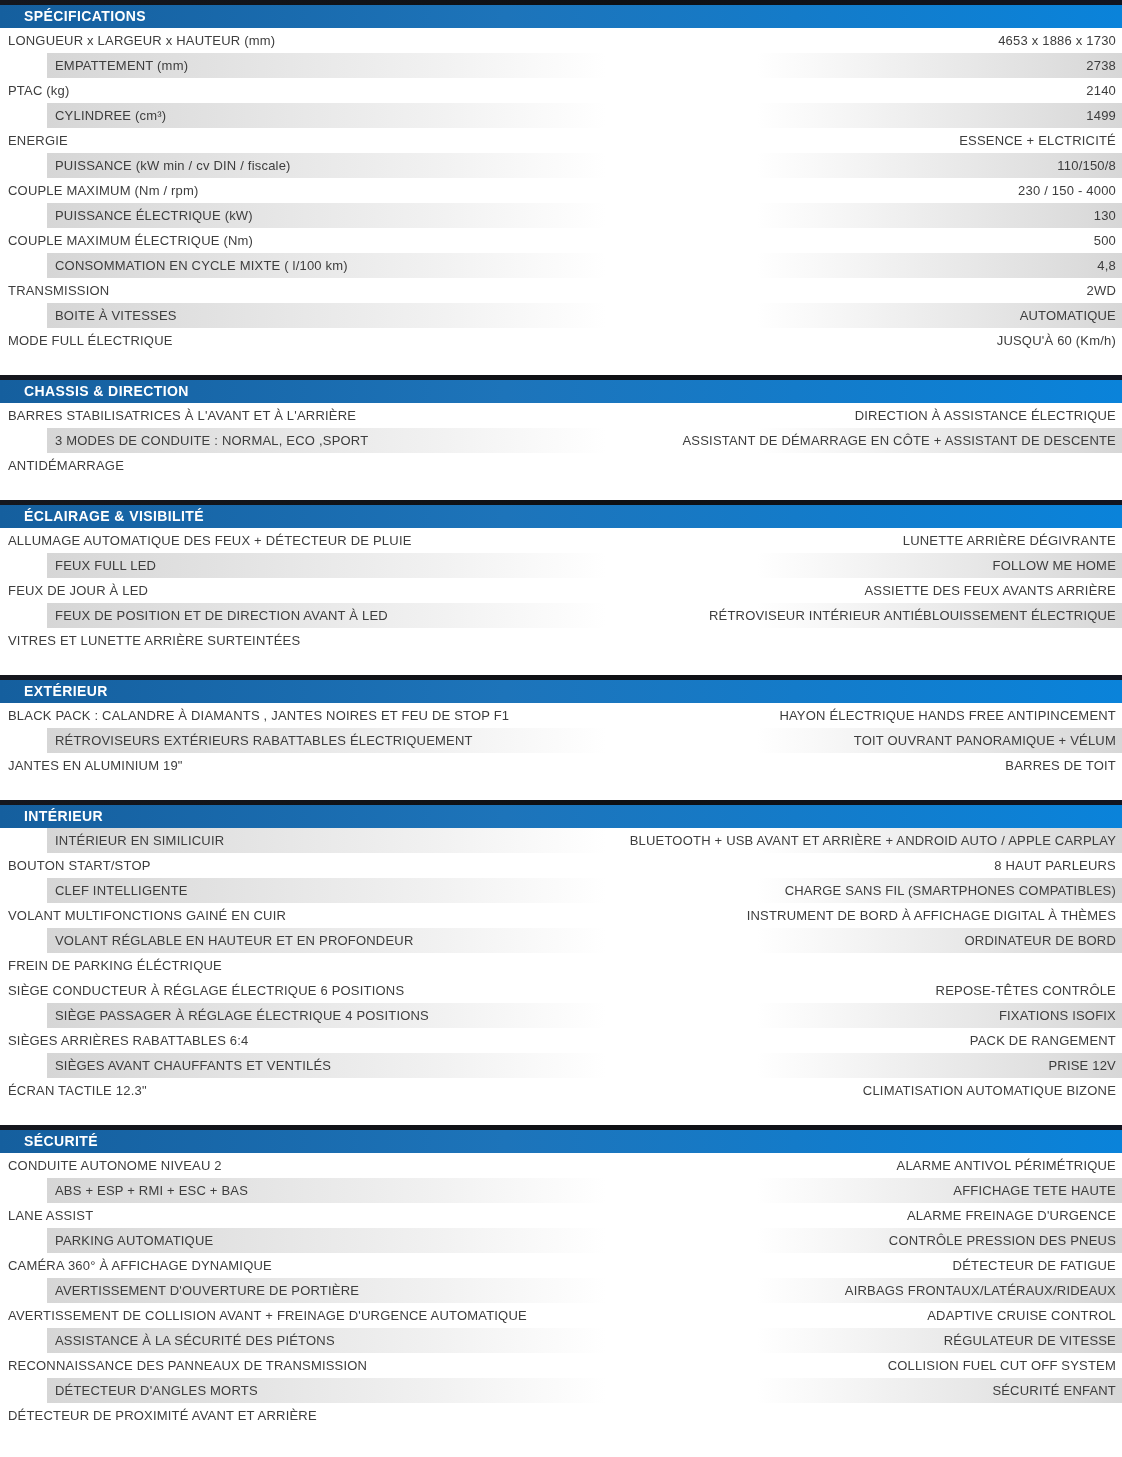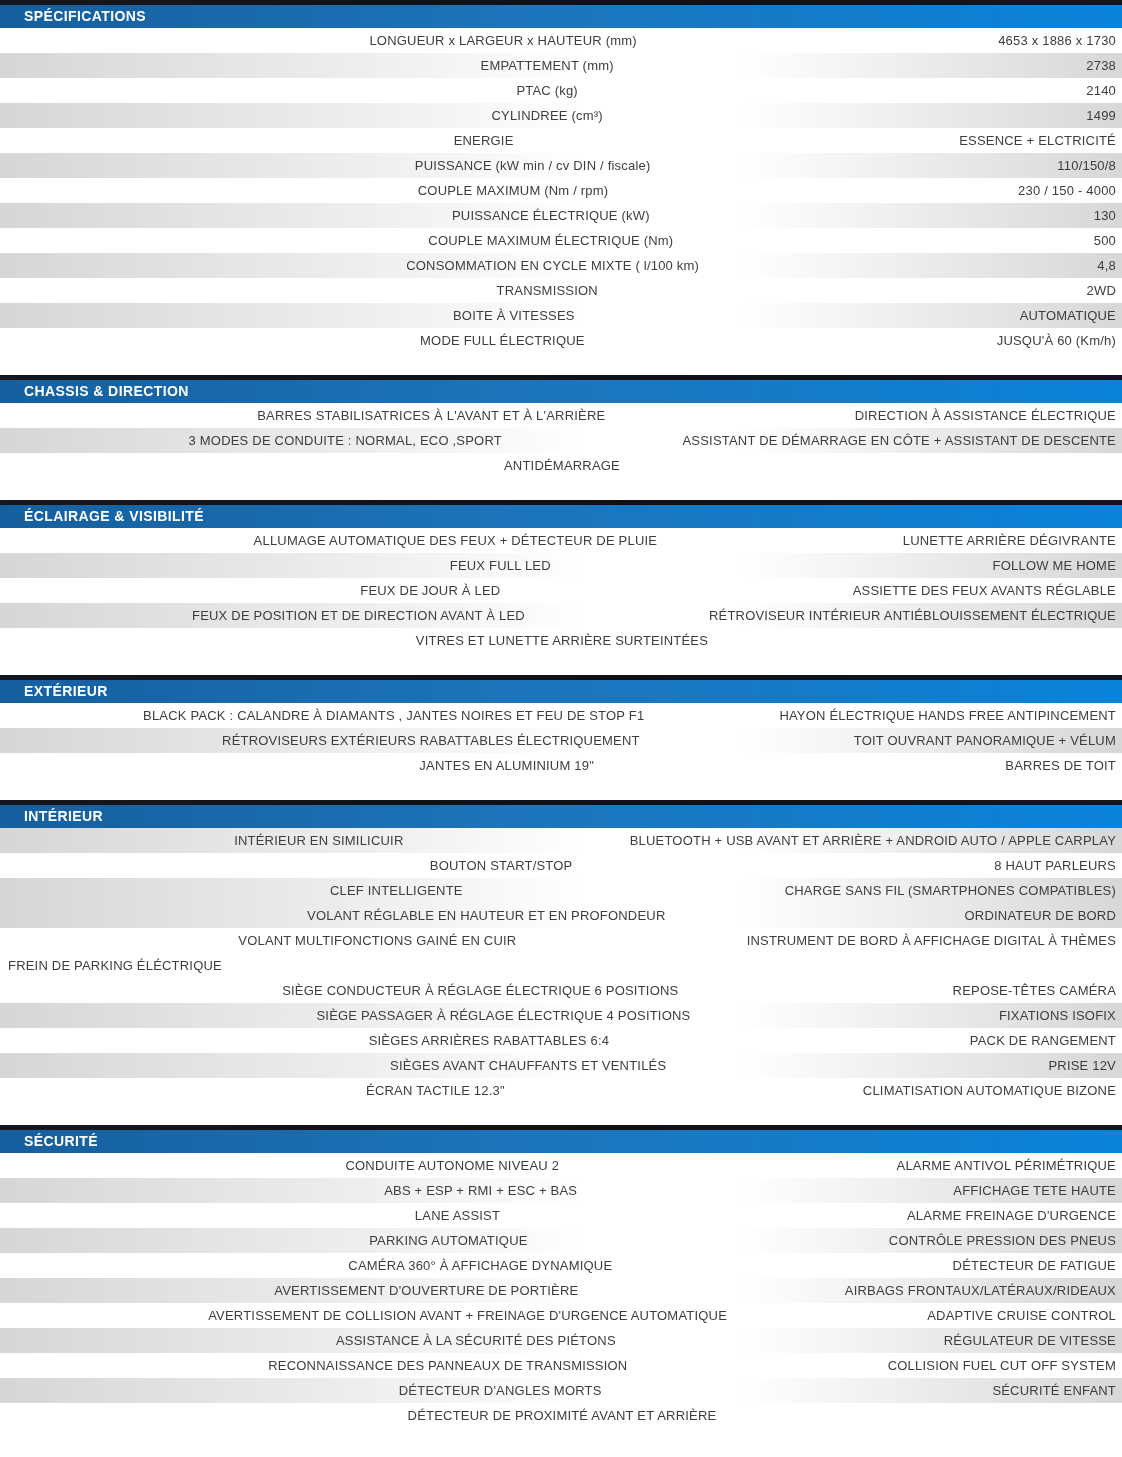--- a/index.html
+++ b/index.html
@@ -48,22 +48,23 @@
     white-space: nowrap;
   }
   .row.gray {
     background: linear-gradient(90deg,
       #d6d6d6 0%,
       #f1f1f1 36%,
       #ffffff 52%,
       #ffffff 66%,
       #ebebeb 83%,
       #d7d7d7 100%);
-  }
-  .row .label { flex: 1 1 auto; text-align: center; }
+    margin-left: 47px;
+  }
+  .row .label { flex: 1 1 auto; text-align: left; }
   .row .value { flex: 0 0 auto; text-align: right; }
 
   .section-gap { height: 22px; }
 </style>
 </head>
 <body>
 
 <div class="sheet">
     <div class="section">
       <div class="section-topbar"></div>
@@ -145,21 +146,21 @@
       <div class="row">
         <span class="label">ALLUMAGE AUTOMATIQUE DES FEUX + DÉTECTEUR DE PLUIE</span>
         <span class="value">LUNETTE ARRIÈRE DÉGIVRANTE</span>
       </div>
       <div class="row gray">
         <span class="label">FEUX FULL LED</span>
         <span class="value">FOLLOW ME HOME</span>
       </div>
       <div class="row">
         <span class="label">FEUX DE JOUR À LED</span>
-        <span class="value">ASSIETTE DES FEUX AVANTS RÉGLABLE</span>
+        <span class="value">ASSIETTE DES FEUX AVANTS ARRIÈRE</span>
       </div>
       <div class="row gray">
         <span class="label">FEUX DE POSITION ET DE DIRECTION AVANT À LED</span>
         <span class="value">RÉTROVISEUR INTÉRIEUR ANTIÉBLOUISSEMENT ÉLECTRIQUE</span>
       </div>
       <div class="row">
         <span class="label">VITRES ET LUNETTE ARRIÈRE SURTEINTÉES</span>
         <span class="value"></span>
       </div>
     </div>
@@ -189,34 +190,34 @@
         <span class="value">BLUETOOTH + USB AVANT ET ARRIÈRE + ANDROID AUTO / APPLE CARPLAY</span>
       </div>
       <div class="row">
         <span class="label">BOUTON START/STOP</span>
         <span class="value">8 HAUT PARLEURS</span>
       </div>
       <div class="row gray">
         <span class="label">CLEF INTELLIGENTE</span>
         <span class="value">CHARGE SANS FIL (SMARTPHONES COMPATIBLES)</span>
       </div>
+      <div class="row">
+        <span class="label">VOLANT MULTIFONCTIONS GAINÉ EN CUIR</span>
+        <span class="value">INSTRUMENT DE BORD À AFFICHAGE DIGITAL À THÈMES</span>
+      </div>
       <div class="row gray">
         <span class="label">VOLANT RÉGLABLE EN HAUTEUR ET EN PROFONDEUR</span>
         <span class="value">ORDINATEUR DE BORD</span>
       </div>
       <div class="row">
-        <span class="label">VOLANT MULTIFONCTIONS GAINÉ EN CUIR</span>
-        <span class="value">INSTRUMENT DE BORD À AFFICHAGE DIGITAL À THÈMES</span>
-      </div>
-      <div class="row">
         <span class="value">FREIN DE PARKING ÉLÉCTRIQUE</span>
       </div>
       <div class="row">
         <span class="label">SIÈGE CONDUCTEUR À RÉGLAGE ÉLECTRIQUE 6 POSITIONS</span>
-        <span class="value">REPOSE-TÊTES CAMÉRA</span>
+        <span class="value">REPOSE-TÊTES CONTRÔLE</span>
       </div>
       <div class="row gray">
         <span class="label">SIÈGE PASSAGER À RÉGLAGE ÉLECTRIQUE 4 POSITIONS</span>
         <span class="value">FIXATIONS ISOFIX</span>
       </div>
       <div class="row">
         <span class="label">SIÈGES ARRIÈRES RABATTABLES 6:4</span>
         <span class="value">PACK DE RANGEMENT</span>
       </div>
       <div class="row gray">

